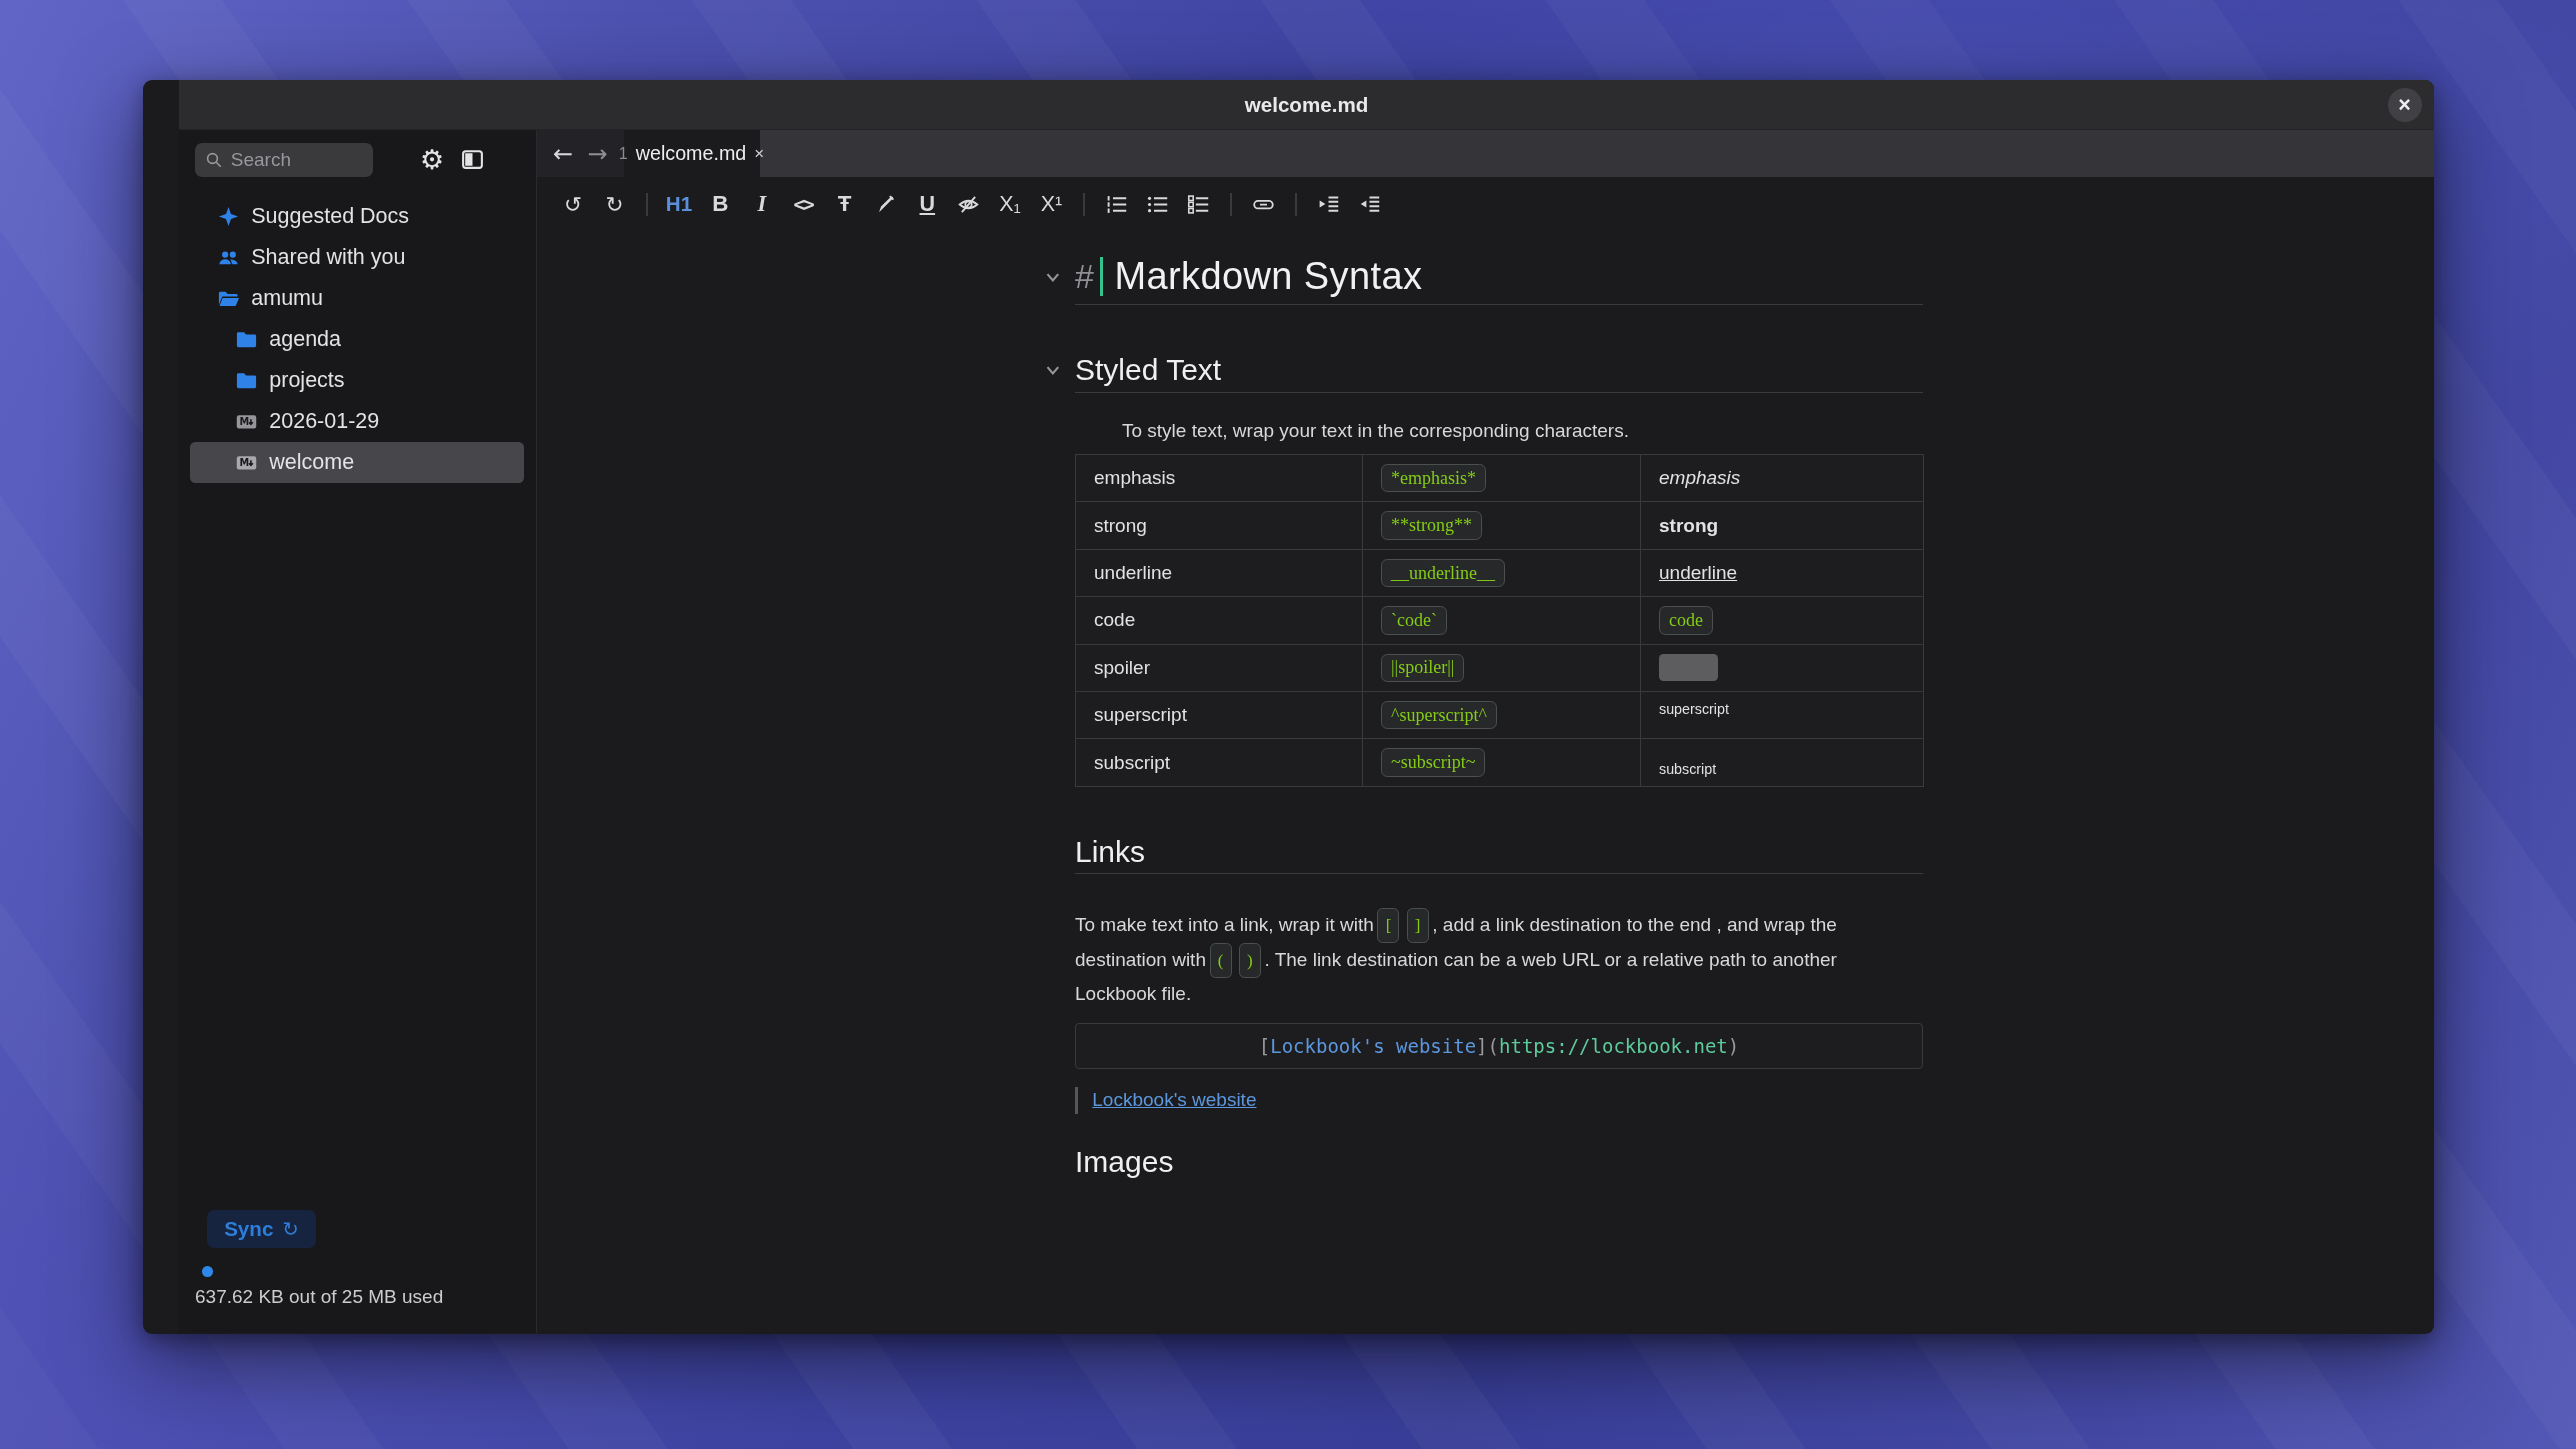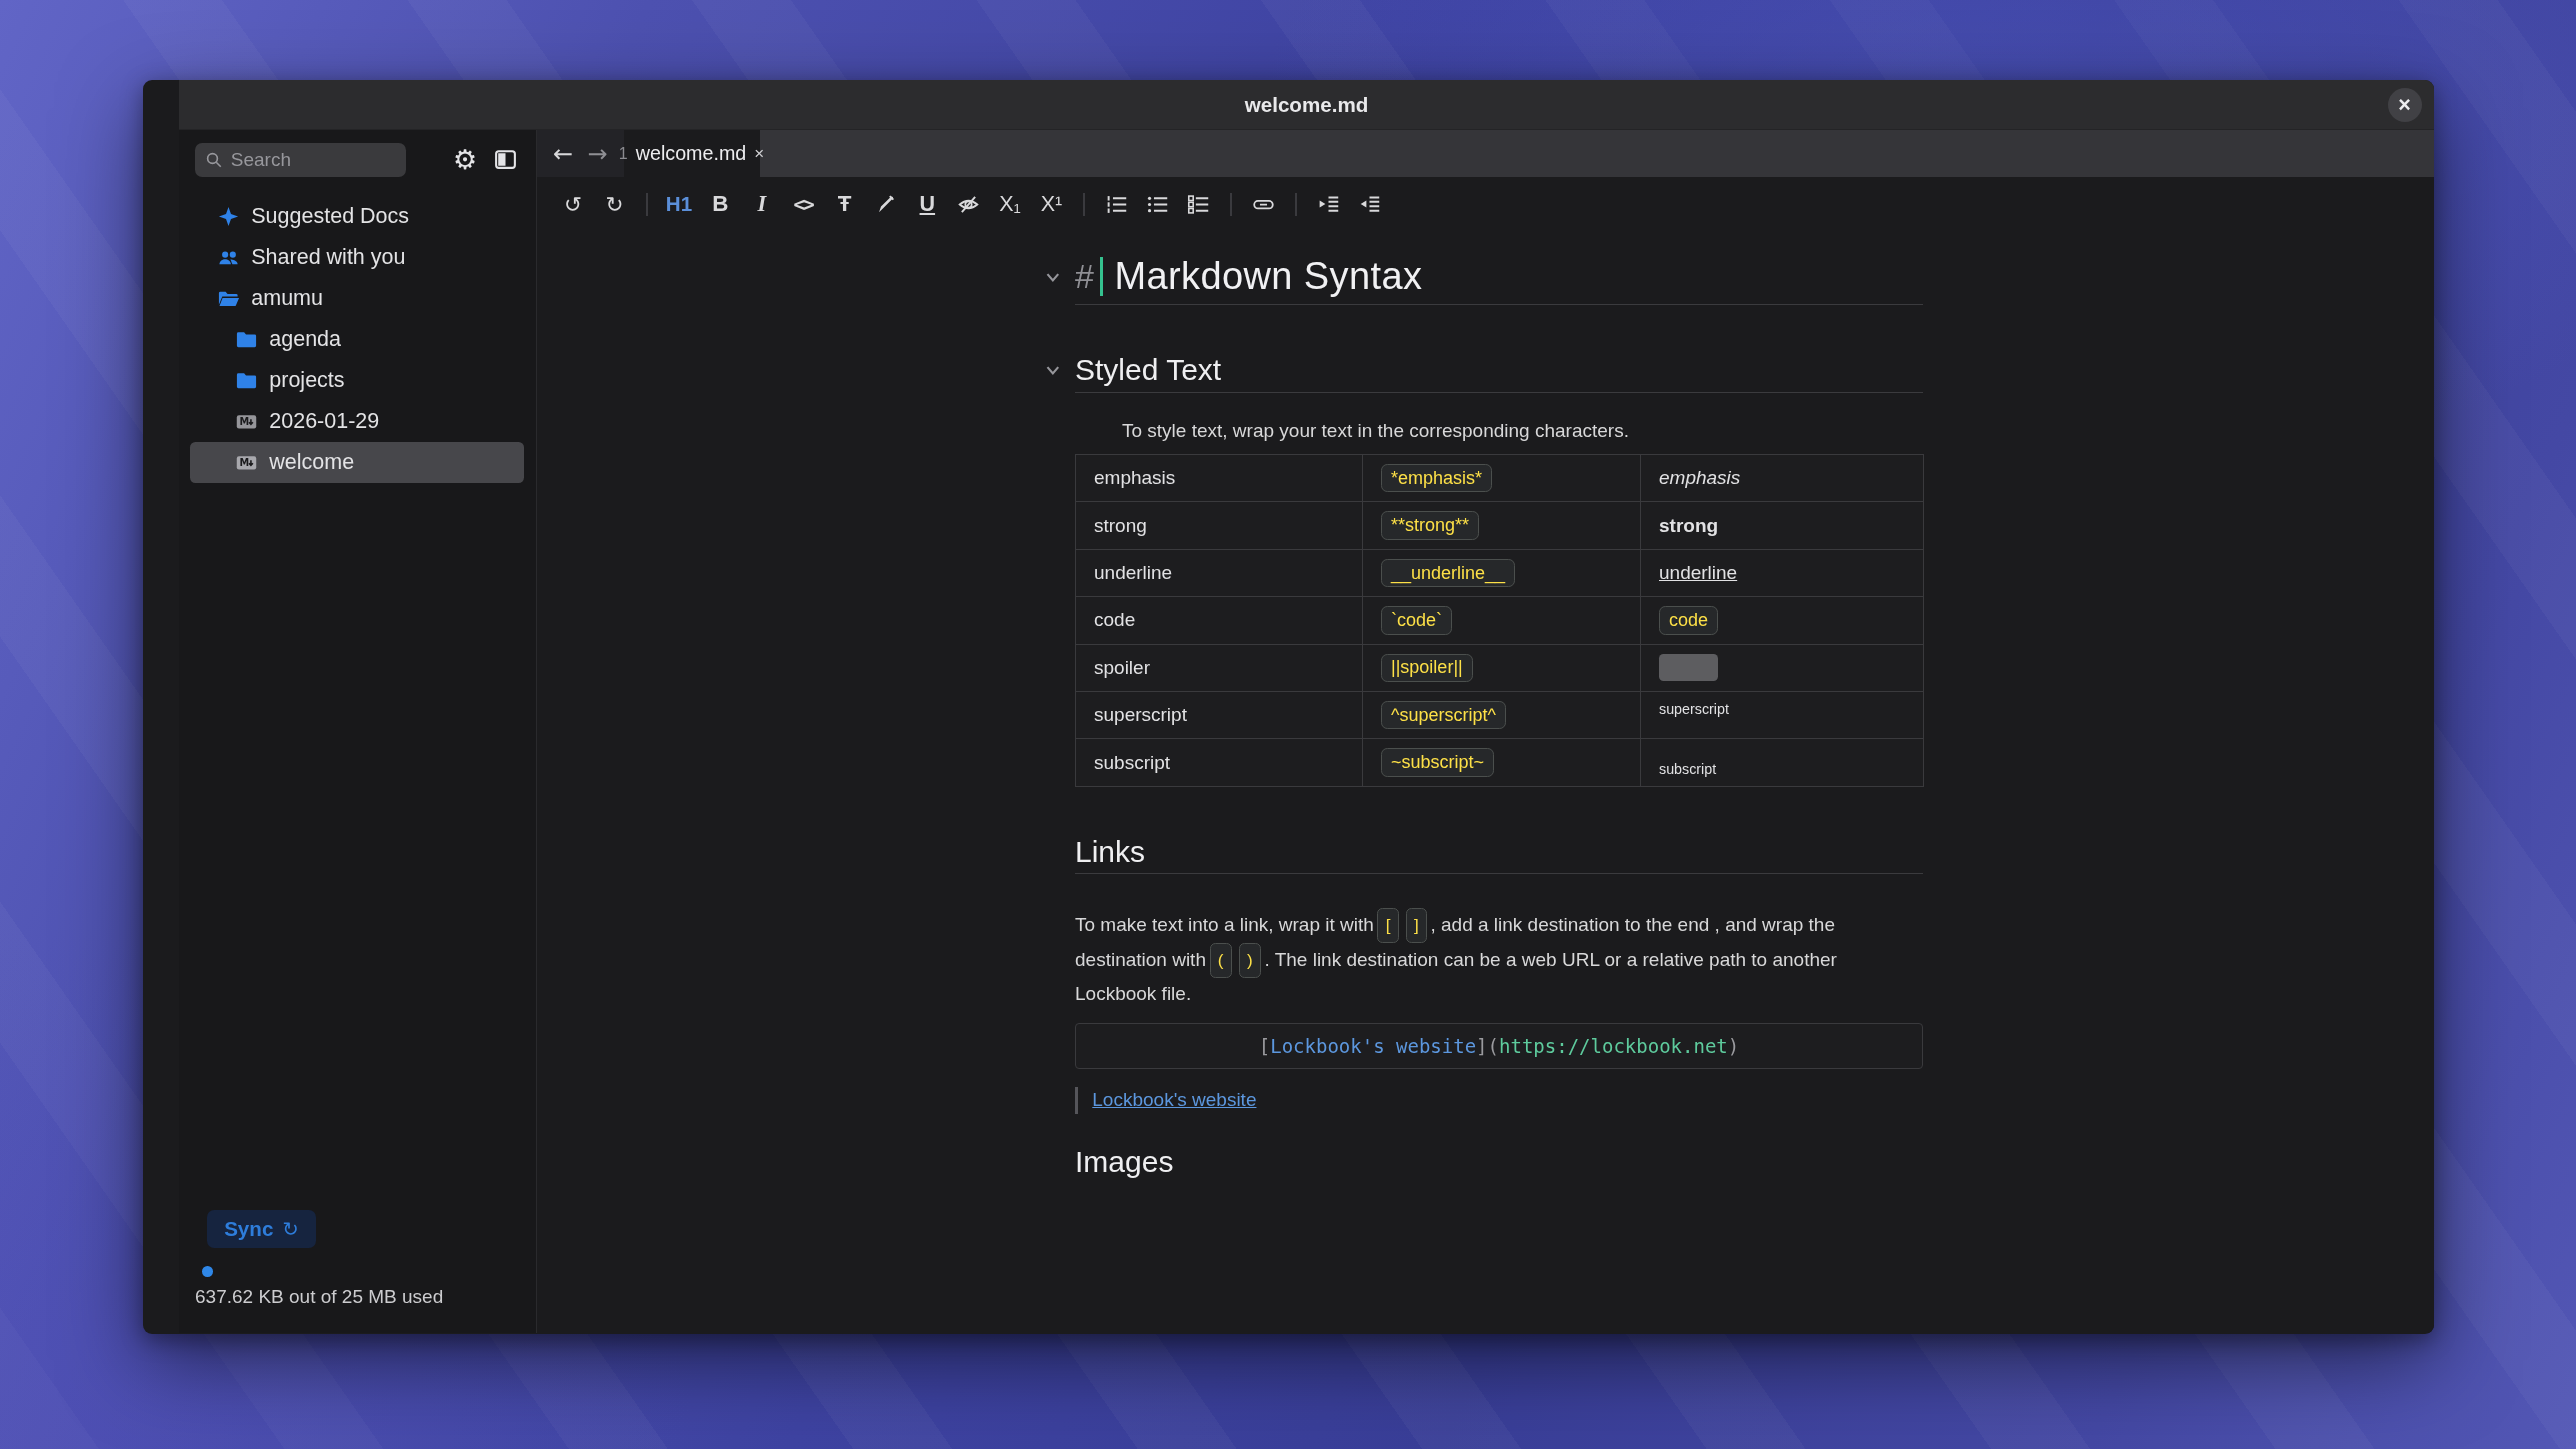--- a/index.html
+++ b/index.html
@@ -27,21 +27,21 @@
   .close-btn {
     position:absolute; right:12.5px; top:8px; width:34px; height:34px; border:none; border-radius:50%;
     background:#414145; color:#eeeef0; font-size:21.5px; font-weight:700; line-height:34px; text-align:center; cursor:pointer;
   }
   
   .main { display:flex; height:1203px; }
   .sidebar { width:358px; background:#18181a; position:relative; border-right:0.9px solid #2a2a2d; flex:none; }
   
   .search-row { display:flex; align-items:center; padding:12.5px 0 0 16px; }
   .search-box {
-    width:211px; height:34px; background:#3a3a3d; border-radius:7.2px;
+    width:178px; height:34px; background:#3a3a3d; border-radius:7.2px;
     display:flex; align-items:center; gap:8px; padding:0 9.8px; cursor:text;
   }
   .search-box span { color:#97979c; font-size:19px; }
   .icon-btn { background:none; border:none; cursor:pointer; display:flex; align-items:center; justify-content:center; }
   .gear-btn { margin-left:47px; color:#e4e4e7; font-size:27px; font-family:"DejaVu Sans", sans-serif; }
   .toggle-btn { margin-left:16px; }
   
   .tree { margin-top:19.7px; }
   .tree-row {
     height:41px; display:flex; align-items:center; gap:11.6px;
@@ -104,21 +104,21 @@
   .h2-row { margin-top:47px; height:36px; }
   .h2-title { color:#efeff1; font-size:30px; font-weight:500; }
   .p-styled { margin-top:27px;margin-left:47px; }
   
   table { margin-top:12.5px; border-collapse:collapse; table-layout:fixed; width:848px; }
   col.c1 { width:287px; } col.c2 { width:278px; } col.c3 { width:283px; }
   th, td { border:1.8px solid #3a3a3d; text-align:left; font-weight:400; }
   th { background:#28282b; padding:11.6px 18px; font-weight:700; color:#ececee; font-size:19px; }
   td { background:#1d1d1f; padding:9px 18px; color:#e2e2e4; font-size:19px; height:47px; }
   .chip {
-    display:inline-block; font-family:Liberation Sans, sans-serif; font-size:18px; color:#fde047;
+    display:inline-block; font-family:Liberation Serif, serif; font-size:18px; color:#84cc16;
     background:#26282a; border:1.8px solid #4b4f4d; border-radius:6.3px; padding:2.7px 9px;
   }
   .chip-sm { font-size:17px; padding:0.9px 7.2px; margin:0 3.6px; border-radius:5.4px; }
   .ex-em { font-style:italic; }
   .ex-strong { font-weight:700; }
   .ex-strike { text-decoration:line-through; }
   .ex-und { text-decoration:underline; }
   .spoiler-box { display:inline-block; width:59px; height:27px; background:#5d5d60; border-radius:4.5px; vertical-align:middle; }
   .ex-sup { font-size:14.3px; display:inline-block; position:relative; top:-7.2px; }
   .ex-sub { font-size:14.3px; display:inline-block; position:relative; top:5.4px; }

